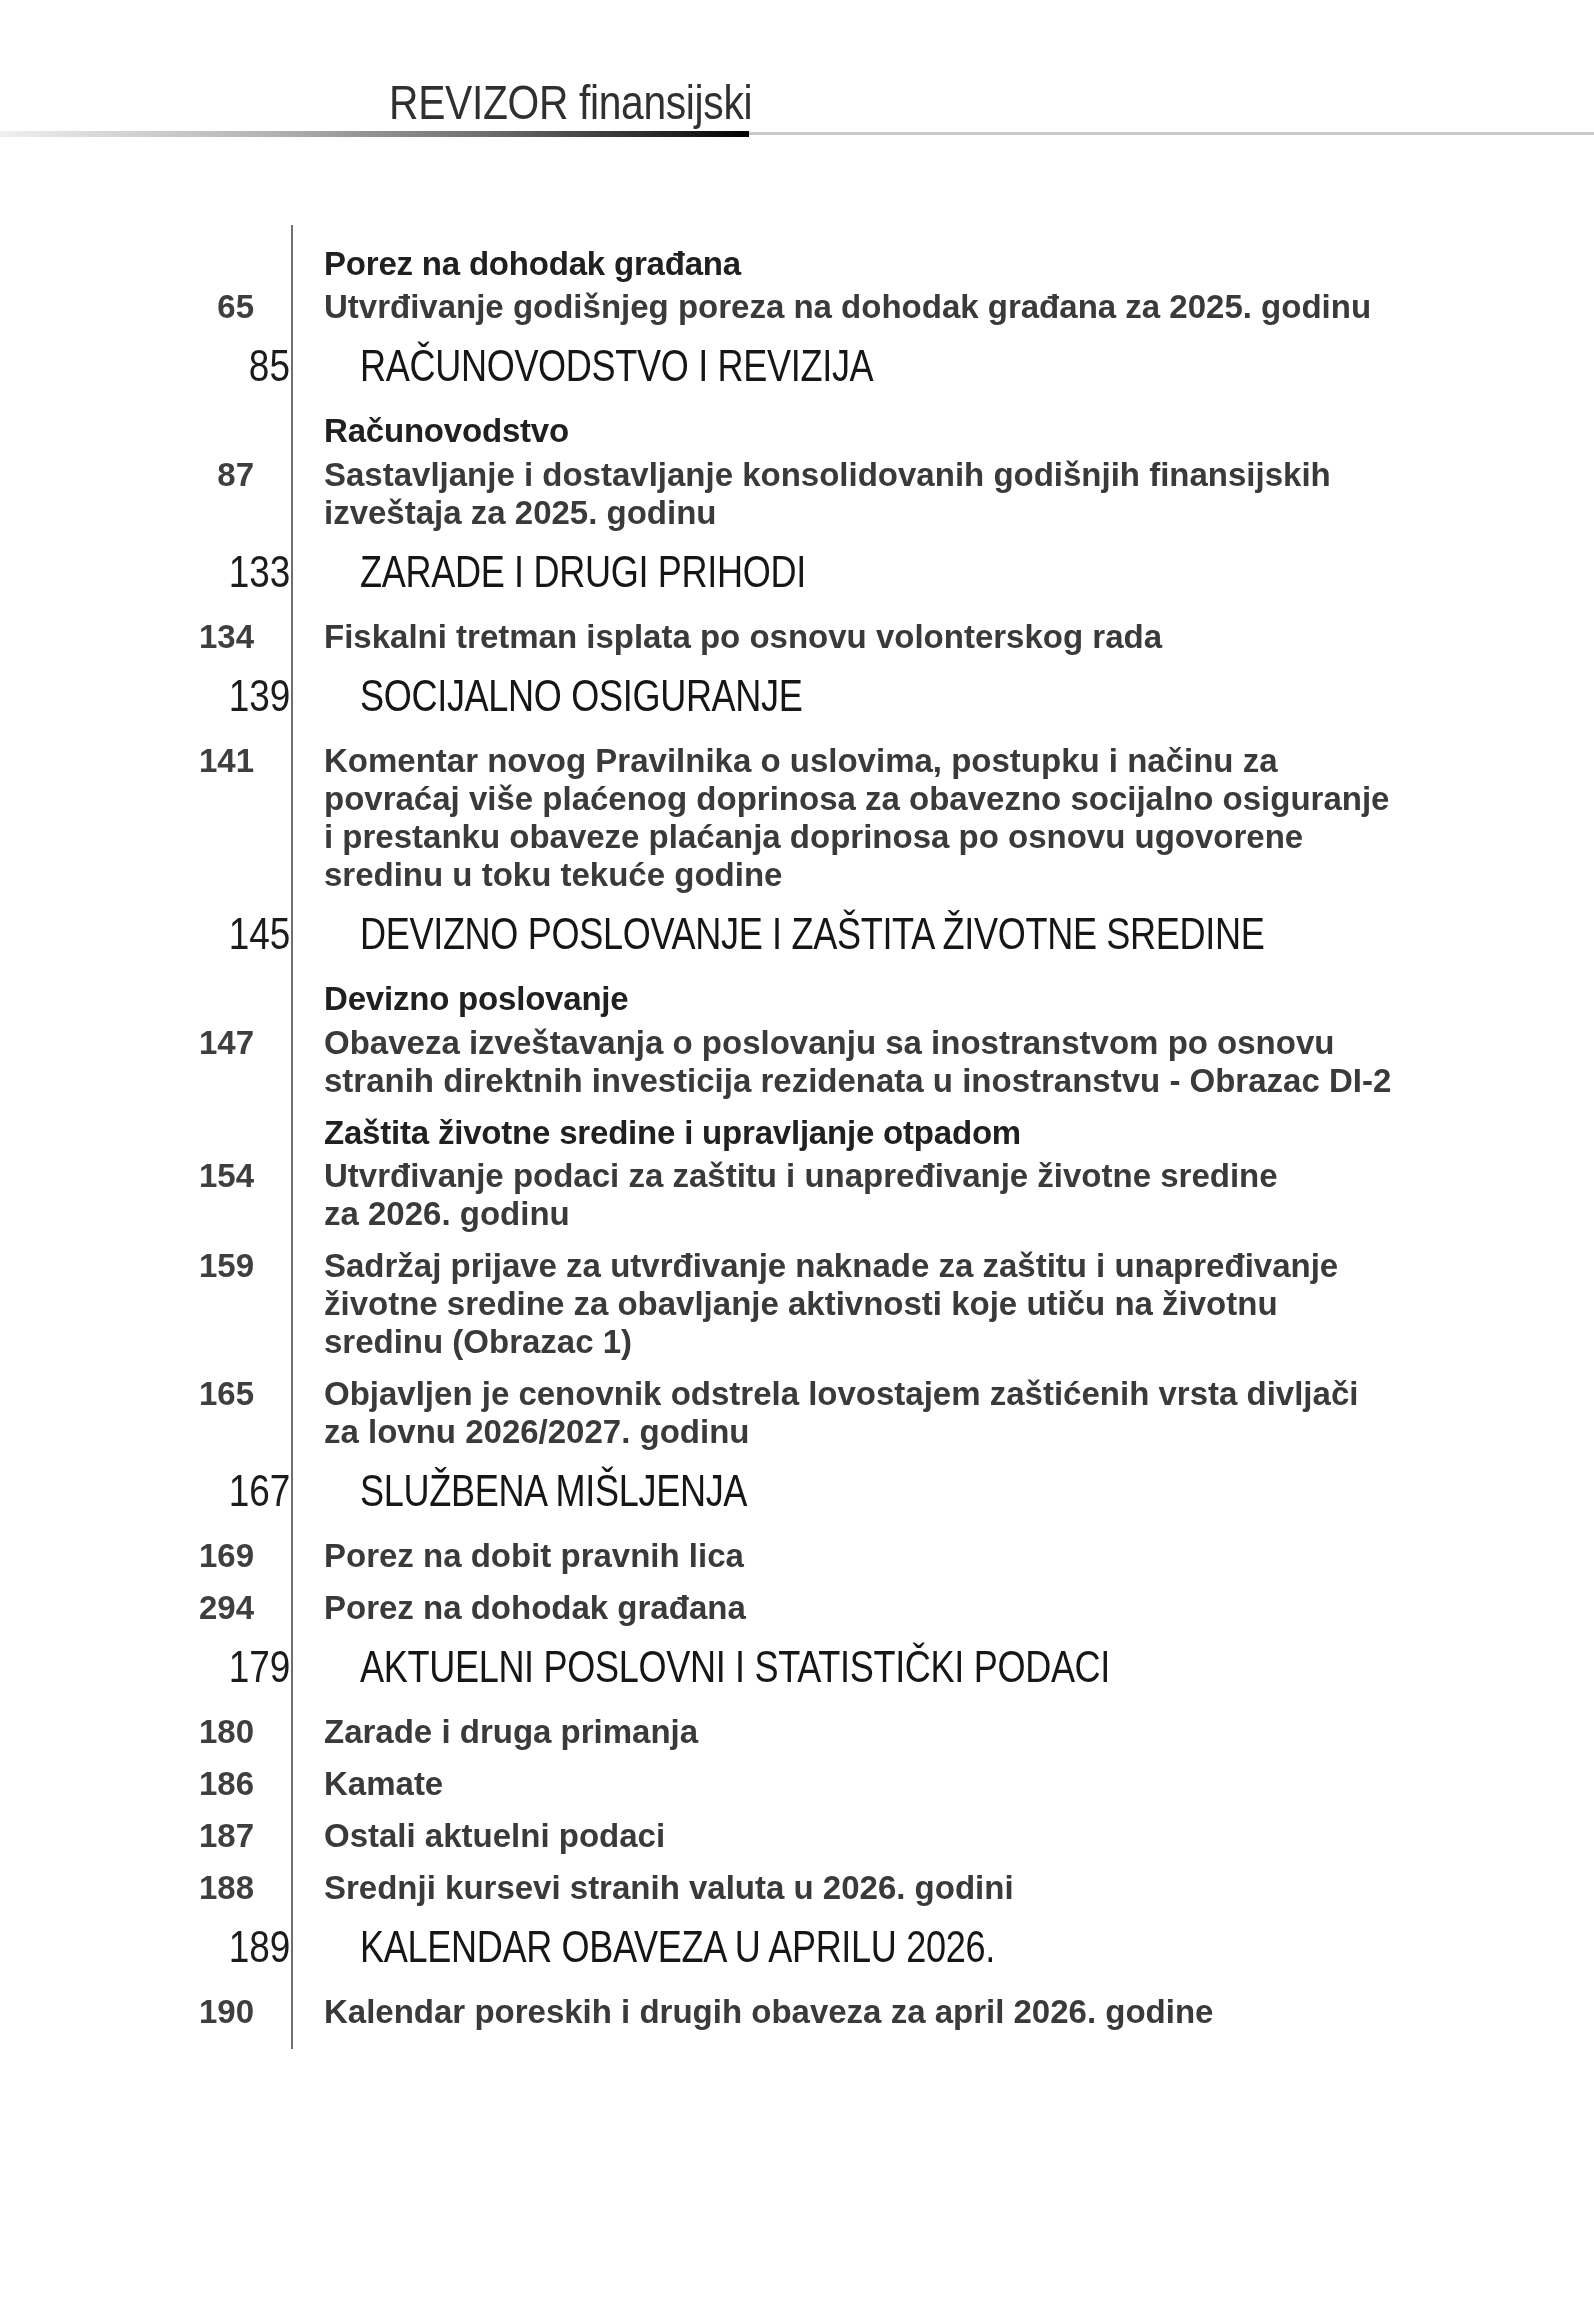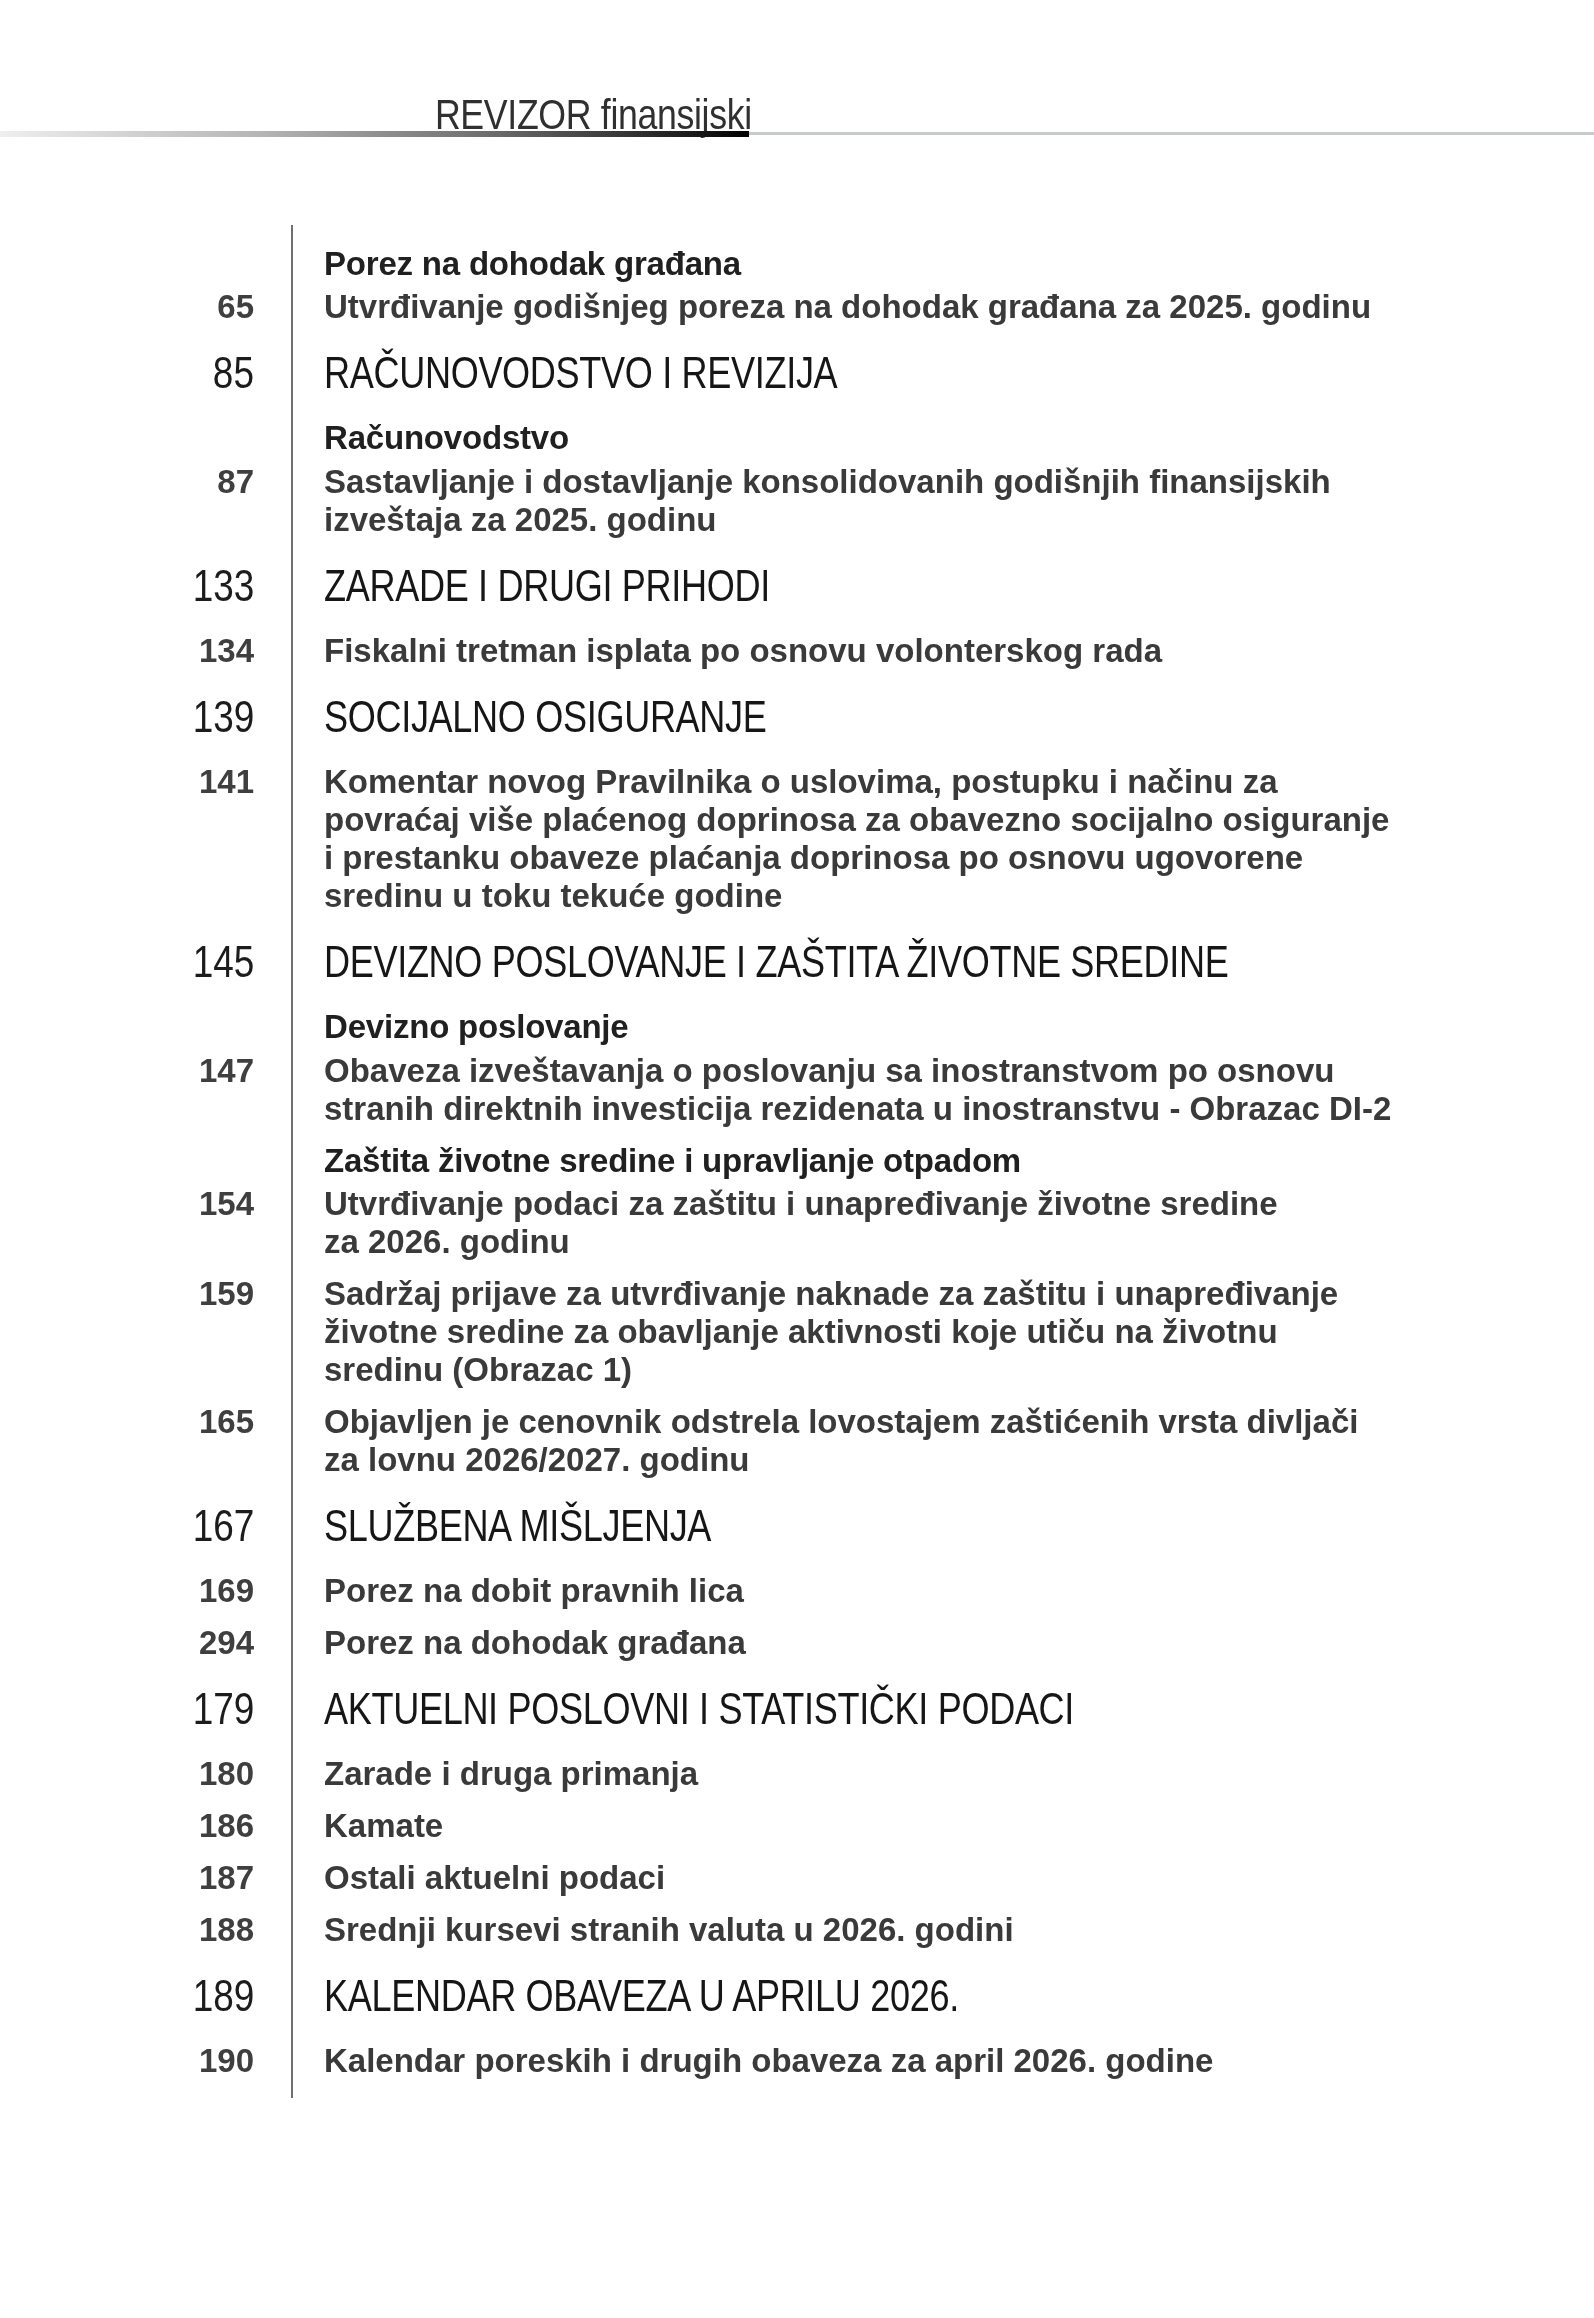--- a/index.html
+++ b/index.html
@@ -15,23 +15,23 @@
   html,body{
     margin:0;padding:0;
     width:1594px;height:2319px;
     background:var(--page-bg);
     font-family:"Liberation Sans",sans-serif;
   }
   body{position:relative;overflow:hidden;}
 
   
   .header-title{
-    position:absolute;top:94px;left:0;width:752px;
+    position:absolute;top:82px;left:0;width:752px;
     text-align:right;
-    font-size:42px;line-height:41px;
+    font-size:48px;line-height:41px;
     color:var(--title-text);
     letter-spacing:-0.4px;
     white-space:nowrap;
   }
   .header-title .squeeze{
     display:inline-block;
     transform:scaleX(0.85);
     transform-origin:right center;
   }
   .divider-grad{
@@ -59,21 +59,21 @@
     font-size:33px;line-height:38px;color:var(--num-text);
   }
   .num .numinner{display:inline-block;}
   .txt{
     padding-left:70px;
     font-size:33px;line-height:38px;color:var(--body-text);
   }
   .row.item{margin-bottom:14px;font-weight:bold;}
   .row.subhead{margin-top:11.5px;margin-bottom:5.7px;}
   .row.subhead .txt{font-weight:bold;color:var(--subhead-text);letter-spacing:-0.2px;}
-  .row.heading{margin-top:21px;margin-bottom:21px;}
+  .row.heading{margin-bottom:21px;padding-left:36px;}
   .row.heading .num{font-size:44px;line-height:51px;color:#1c1c1c;}
   .row.heading .num .numinner{transform:scaleX(0.84);transform-origin:right center;}
   .row.heading .txt{font-size:44px;line-height:51px;color:var(--heading-text);}
   .row.heading .txt .line{
     transform:scaleX(0.82);transform-origin:left center;
     white-space:nowrap;letter-spacing:-0.4px;
   }
 </style>
 </head>
 <body>

